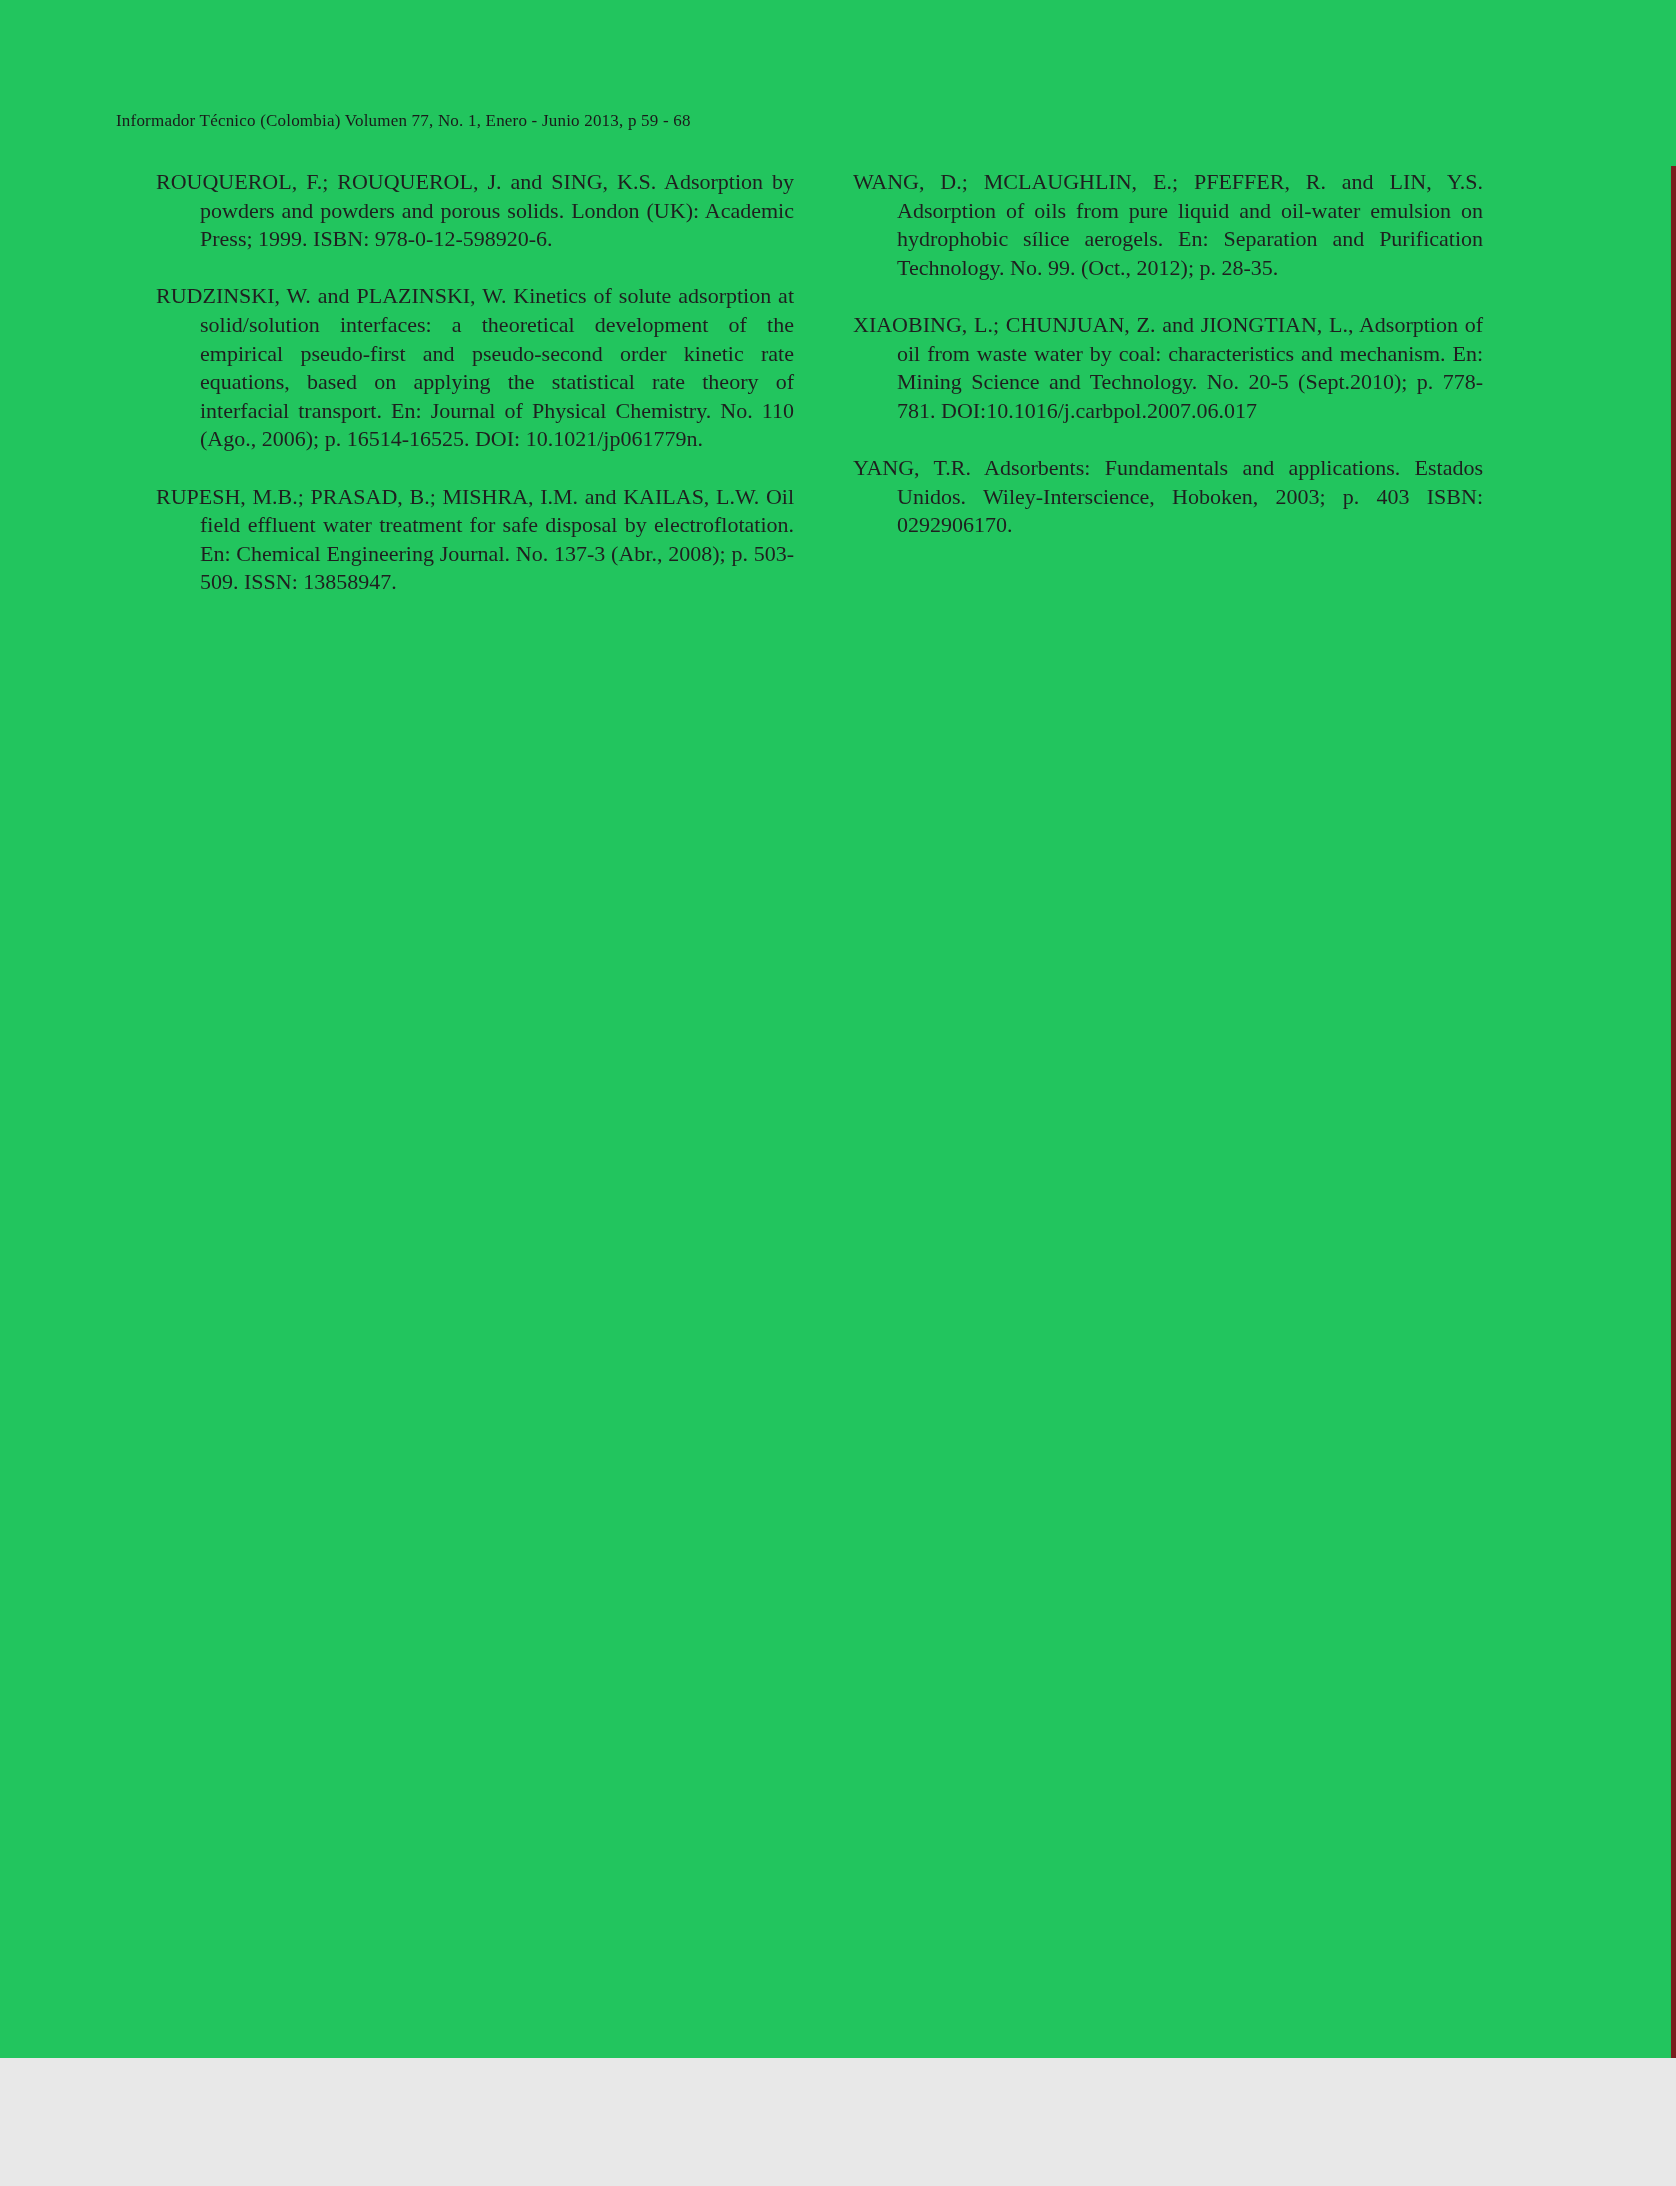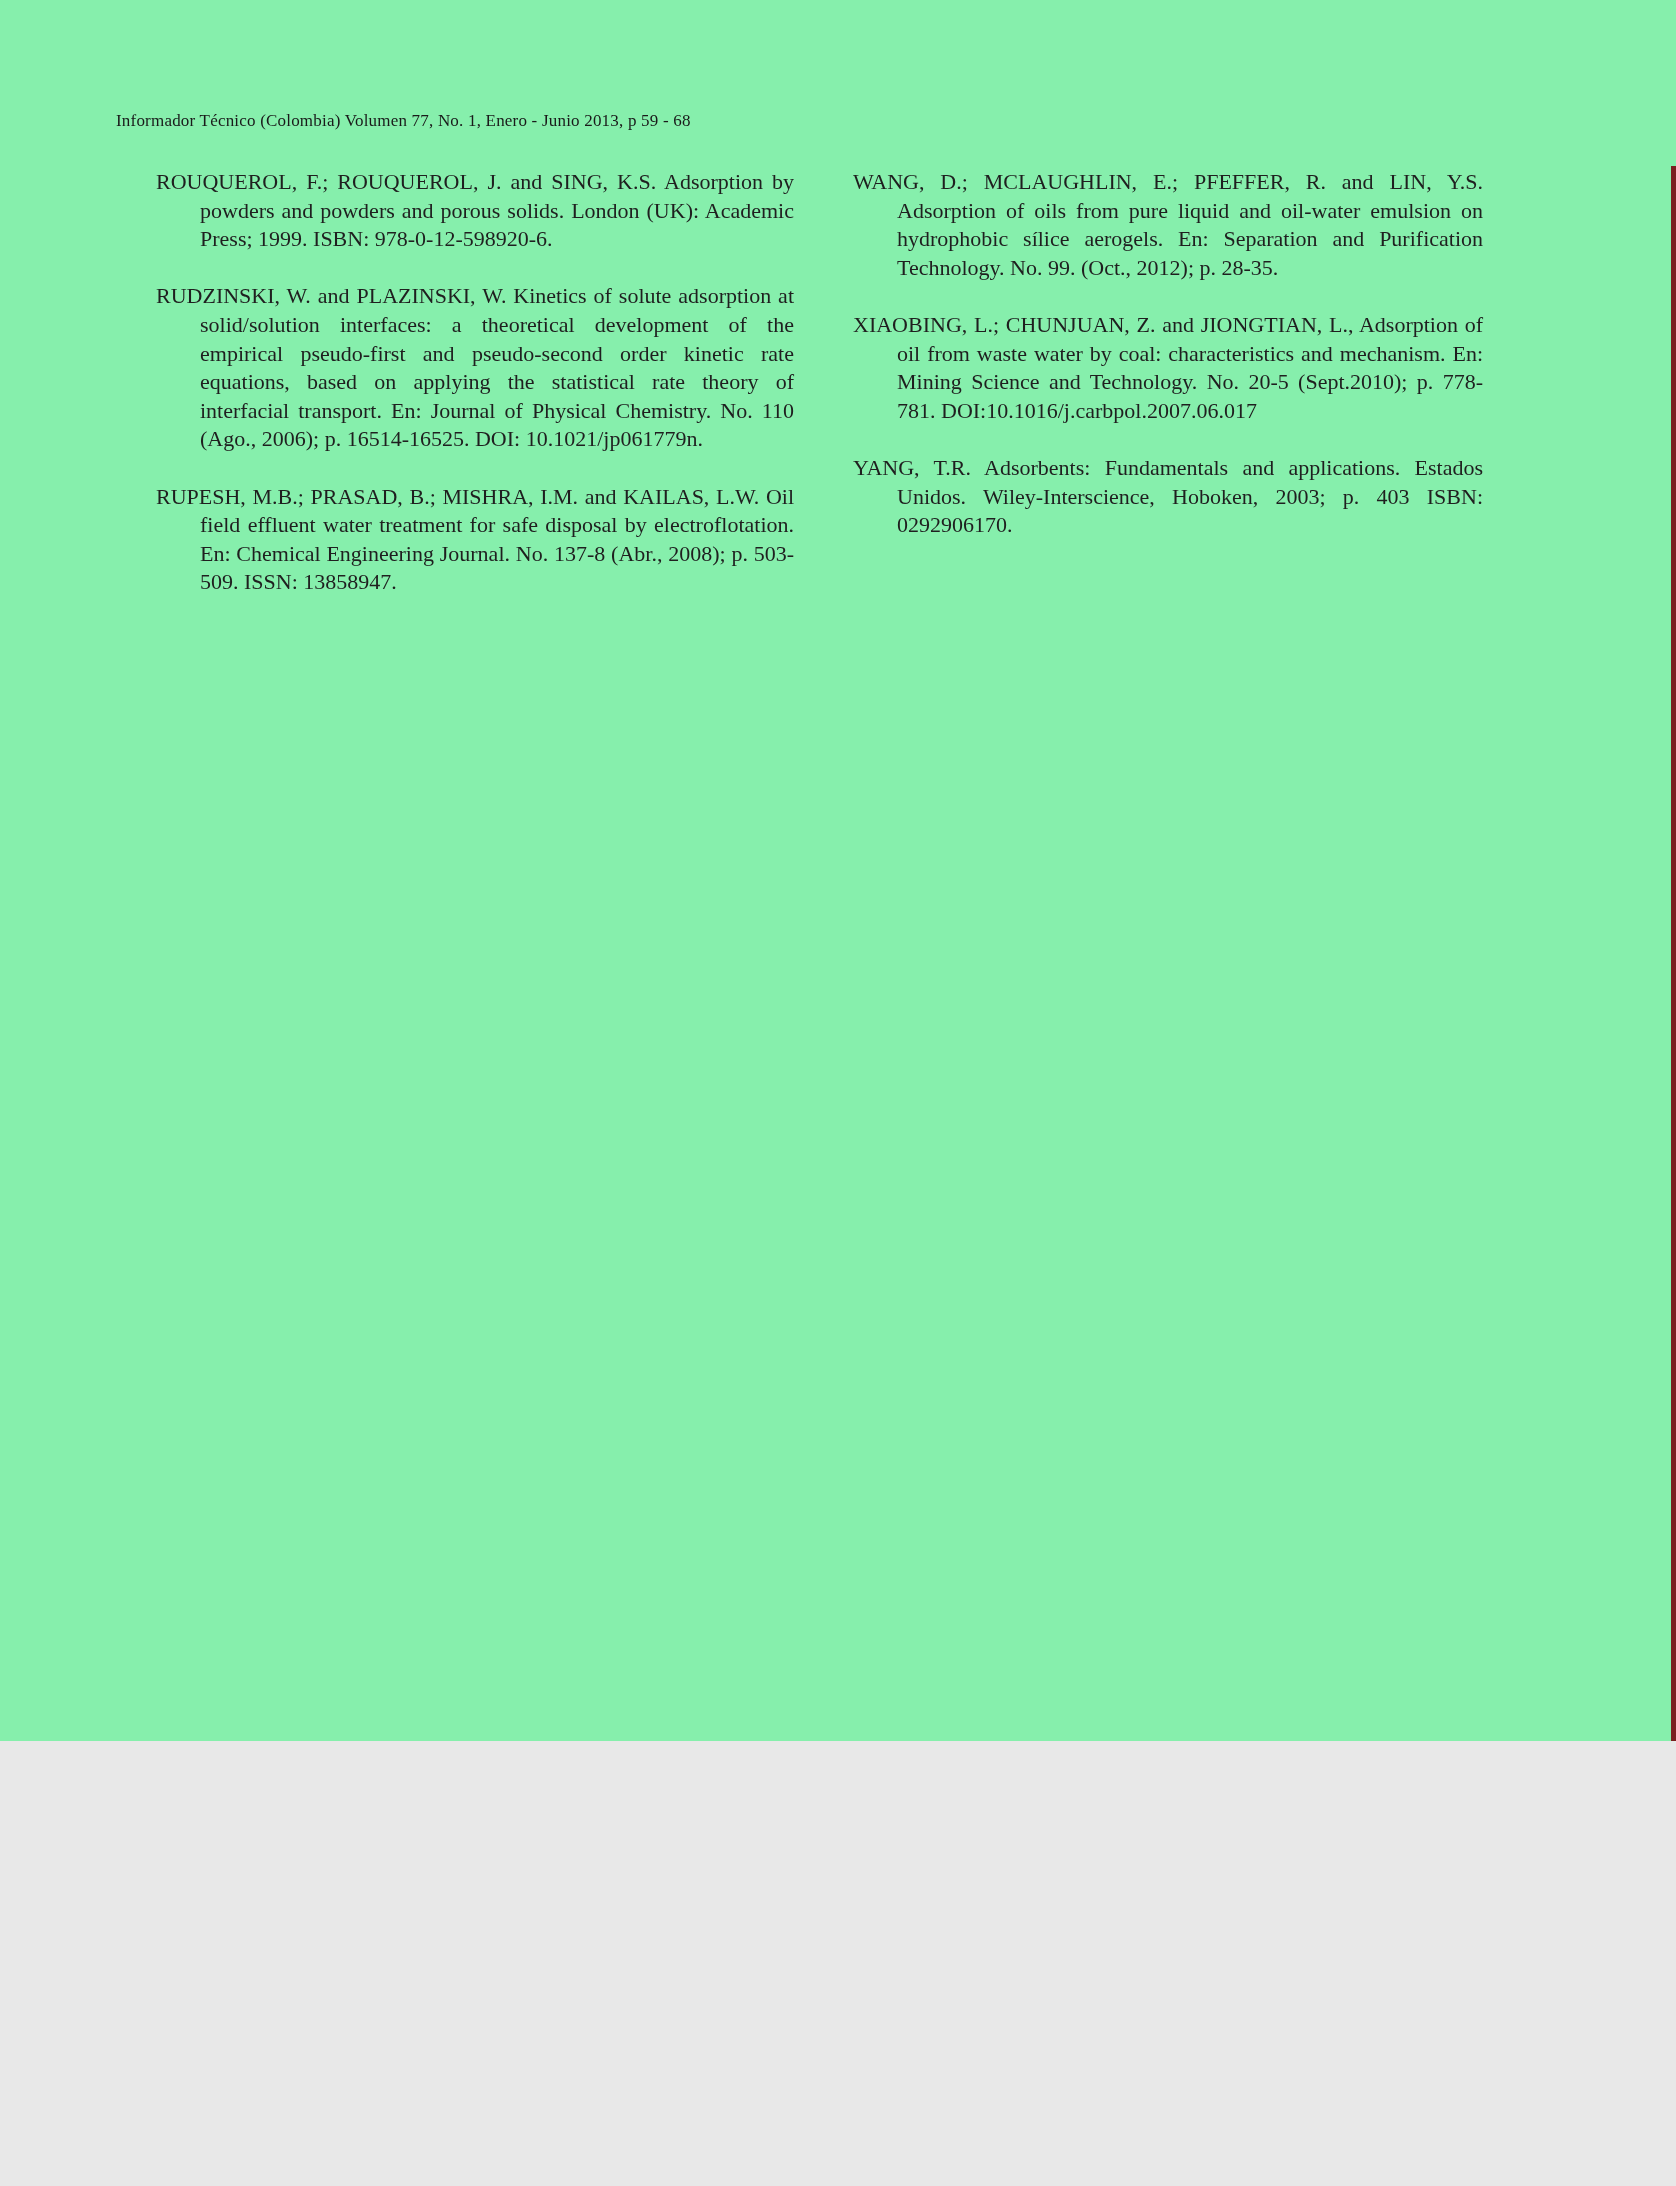--- a/index.html
+++ b/index.html
@@ -1,20 +1,20 @@
 <!DOCTYPE html>
 <html><head>
 <meta charset="utf-8">
 <style>
   html, body { margin: 0; padding: 0; background: #e8e8e8; }
   .page {
     position: relative;
     width: 1677px;
-    height: 1741px;
-    background: #86efac;
+    height: 2058px;
+    background: #22c55e;
     font-family: "Liberation Serif", serif;
     color: #1c1c1c;
     overflow: hidden;
   }
   .running-header {
     position: absolute;
     left: 116px;
     top: 110px;
     font-size: 17px;
     line-height: 21.7px;
@@ -58,21 +58,21 @@
 
 <div class="page">
 
   <div class="running-header">Informador Técnico (Colombia) Volumen 77, No. 1, Enero - Junio 2013, p 59 - 68</div>
 
   <div class="accent-bar" style="background: rgb(122, 31, 31);"></div>
 
   <div class="col col-left">
     <p class="ref">ROUQUEROL, F.; ROUQUEROL, J. and SING, K.S. Adsorption by powders and powders and porous solids. London (UK): Academic Press; 1999. ISBN: 978-0-12-598920-6.</p>
     <p class="ref">RUDZINSKI, W. and PLAZINSKI, W. Kinetics of solute adsorption at solid/solution interfaces: a theoretical development of the empirical pseudo-first and pseudo-second order kinetic rate equations, based on applying the statistical rate theory of interfacial transport. En: Journal of Physical Chemistry. No. 110 (Ago., 2006); p. 16514-16525. DOI: 10.1021/jp061779n.</p>
-    <p class="ref">RUPESH, M.B.; PRASAD, B.; MISHRA, I.M. and KAILAS, L.W. Oil field effluent water treatment for safe disposal by electroflotation. En: Chemical Engineering Journal. No. 137-8 (Abr., 2008); p. 503-509. ISSN: 13858947.</p>
+    <p class="ref">RUPESH, M.B.; PRASAD, B.; MISHRA, I.M. and KAILAS, L.W. Oil field effluent water treatment for safe disposal by electroflotation. En: Chemical Engineering Journal. No. 137-3 (Abr., 2008); p. 503-509. ISSN: 13858947.</p>
   </div>
 
   <div class="col col-right">
     <p class="ref">WANG, D.; MCLAUGHLIN, E.; PFEFFER, R. and LIN, Y.S. Adsorption of oils from pure liquid and oil-water emulsion on hydrophobic sílice aerogels. En: Separation and Purification Technology. No. 99. (Oct., 2012); p. 28-35.</p>
     <p class="ref">XIAOBING, L.; CHUNJUAN, Z. and JIONGTIAN, L., Adsorption of oil from waste water by coal: characteristics and mechanism. En: Mining Science and Technology. No. 20-5 (Sept.2010); p. 778-781. DOI:10.1016/j.carbpol.2007.06.017</p>
     <p class="ref">YANG, T.R. Adsorbents: Fundamentals and applications. Estados Unidos. Wiley-Interscience, Hoboken, 2003; p. 403 ISBN: 0292906170.</p>
   </div>
 
   <div class="page-number">68</div>
 

